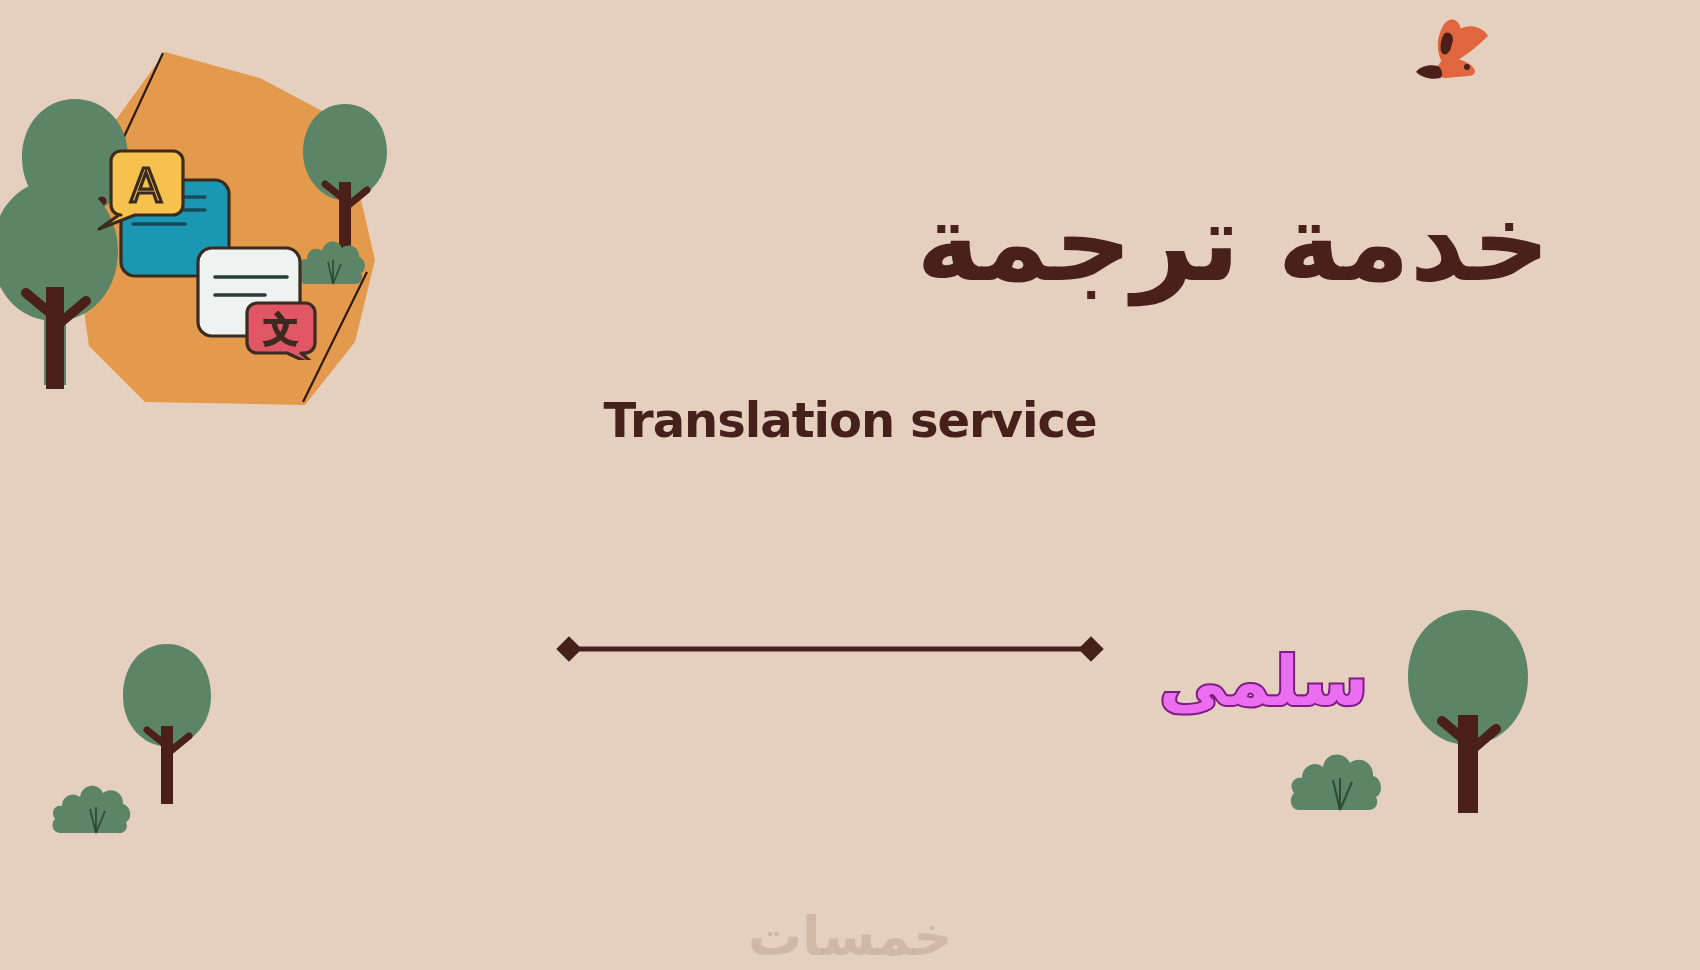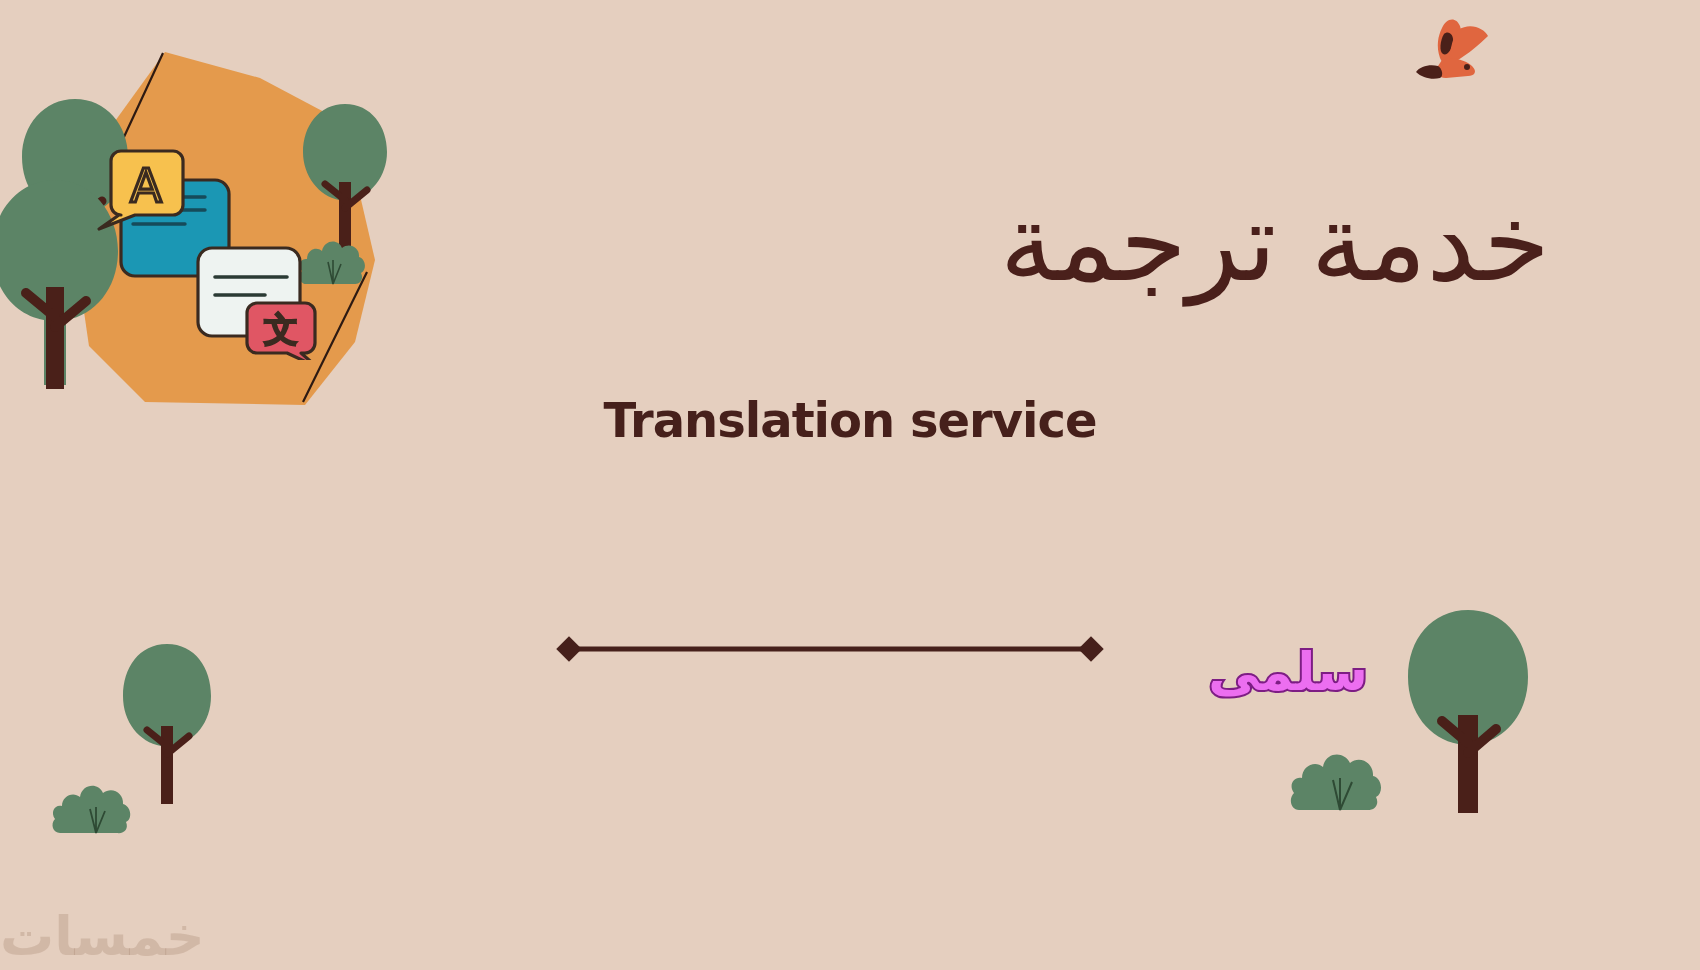--- a/index.html
+++ b/index.html
@@ -57,21 +57,21 @@
   
   .title-ar {
     position: absolute;
     left: 0;
     right: 150px;
     top: 175px;
     text-align: right;
     direction: rtl;
     color: #4a201b;
     font-family: "DejaVu Sans", sans-serif;
-    font-weight: 400;
+    font-weight: 700;
     font-size: 108px;
     line-height: 1.25;
     letter-spacing: 0;
     white-space: nowrap;
   }
   .title-en {
     position: absolute;
     left: 0;
     right: 0;
     top: 392px;
@@ -96,34 +96,34 @@
   
   .signature {
     position: absolute;
     left: 0;
     right: 332px;
     top: 642px;
     text-align: right;
     direction: rtl;
     font-family: "DejaVu Sans", sans-serif;
     font-weight: 700;
-    font-size: 52px;
+    font-size: 68px;
     color: #ec6ef0;
     -webkit-text-stroke: 4px #7d1d84;
     paint-order: stroke fill;
     white-space: nowrap;
   }
 
   
   .watermark {
     position: absolute;
     left: 0;
     right: 0;
     bottom: 2px;
-    text-align: left;
+    text-align: center;
     direction: rtl;
     font-family: "DejaVu Sans", sans-serif;
     font-weight: 700;
     font-size: 54px;
     color: rgba(154, 118, 96, 0.26);
     white-space: nowrap;
     letter-spacing: 2px;
   }
 </style>
 </head>

